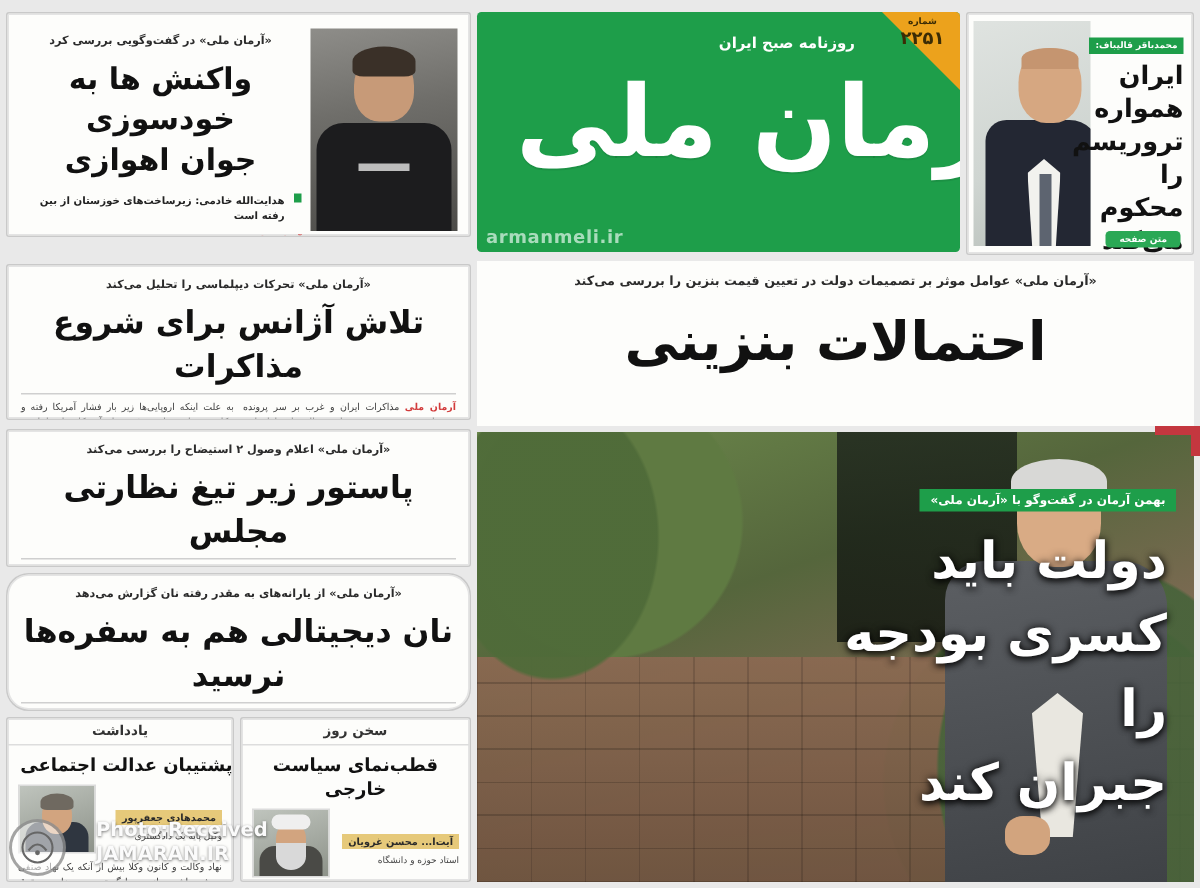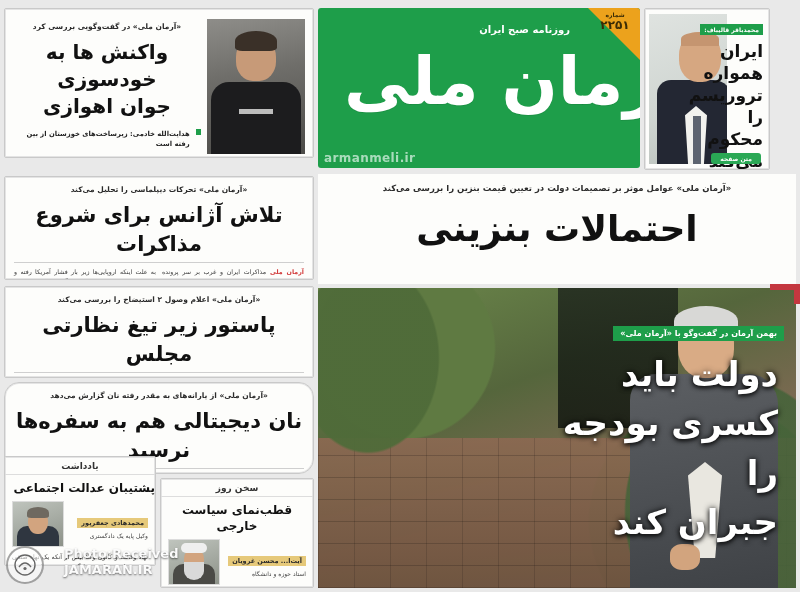--- a/index.html
+++ b/index.html
@@ -364,21 +364,21 @@
     <div class="slogan">روزنامه صبح ایران</div>
 
     <div class="logo-wrap">
       <div class="logo-text">آرمان ملی</div>
     </div>
 
 
     <div class="site">armanmeli.ir</div>
   </div>
 
-  <div class="panel corner-panel" style="left:644px; top:8px; width:126px; height:162px;">
+  <div class="panel corner-panel" style="left:644px; top:8px; width:152px; height:162px;">
     <div id="photo-official" class="photo">
       <div class="suit"></div>
       <div class="shirt"></div>
       <div class="tie"></div>
       <div class="head"></div>
       <div class="brow"></div>
     </div>
 
     <div style="position:absolute; right:6px; top:8px; width:72px;">
       <div style="background:#1e9e4a; color:#fff; font-size:6px; font-weight:bold; padding:2px 4px; display:inline-block;">محمدباقر قالیباف:</div>
@@ -463,21 +463,21 @@
         <div class="mbody"></div>
         <div class="mhead"></div>
         <div class="mbeard"></div>
         <div class="mhair"></div>
       </div>
     </div>
 
     <div class="bodytext" style="padding:5px 7px 0;">شعار انقلاب اسلامی از ابتدا «استقلال، آزادی، جمهوری اسلامی» بود و بخش «استقلال» در واقع همان شعار معروف «نه غربی، نه شرقی» بود. واقع این شعار به ابتکار امام خمینی (ره) و با هدف...</div>
   </div>
 
-  <div class="panel corner-panel" style="left:4px; top:456px; width:152px; height:110px;">
+  <div class="panel corner-panel" style="left:4px; top:478px; width:152px; height:110px;">
     <div class="center" style="font-size:9px; font-weight:bold; color:#333; padding:4px 0 3px; border-bottom:1px solid #ddd;">یادداشت</div>
     <div class="center headline" style="font-size:12px; margin-top:5px;text-align:right;">پشتیبان عدالت اجتماعی</div>
 
     <div class="flexrow" style="padding:5px 7px 0; align-items:center;">
       <div style="flex:1; text-align:right;">
         <div style="background:#e6c97a; display:inline-block; font-size:6.5px; font-weight:bold; color:#2a2a2a; padding:1px 4px;">محمدهادی جعفرپور</div>
         <div style="font-size:6px; color:#444; margin-top:3px;">وکیل پایه یک دادگستری</div>
       </div>
       <div class="mini-photo">
         <div class="mbody"></div>

